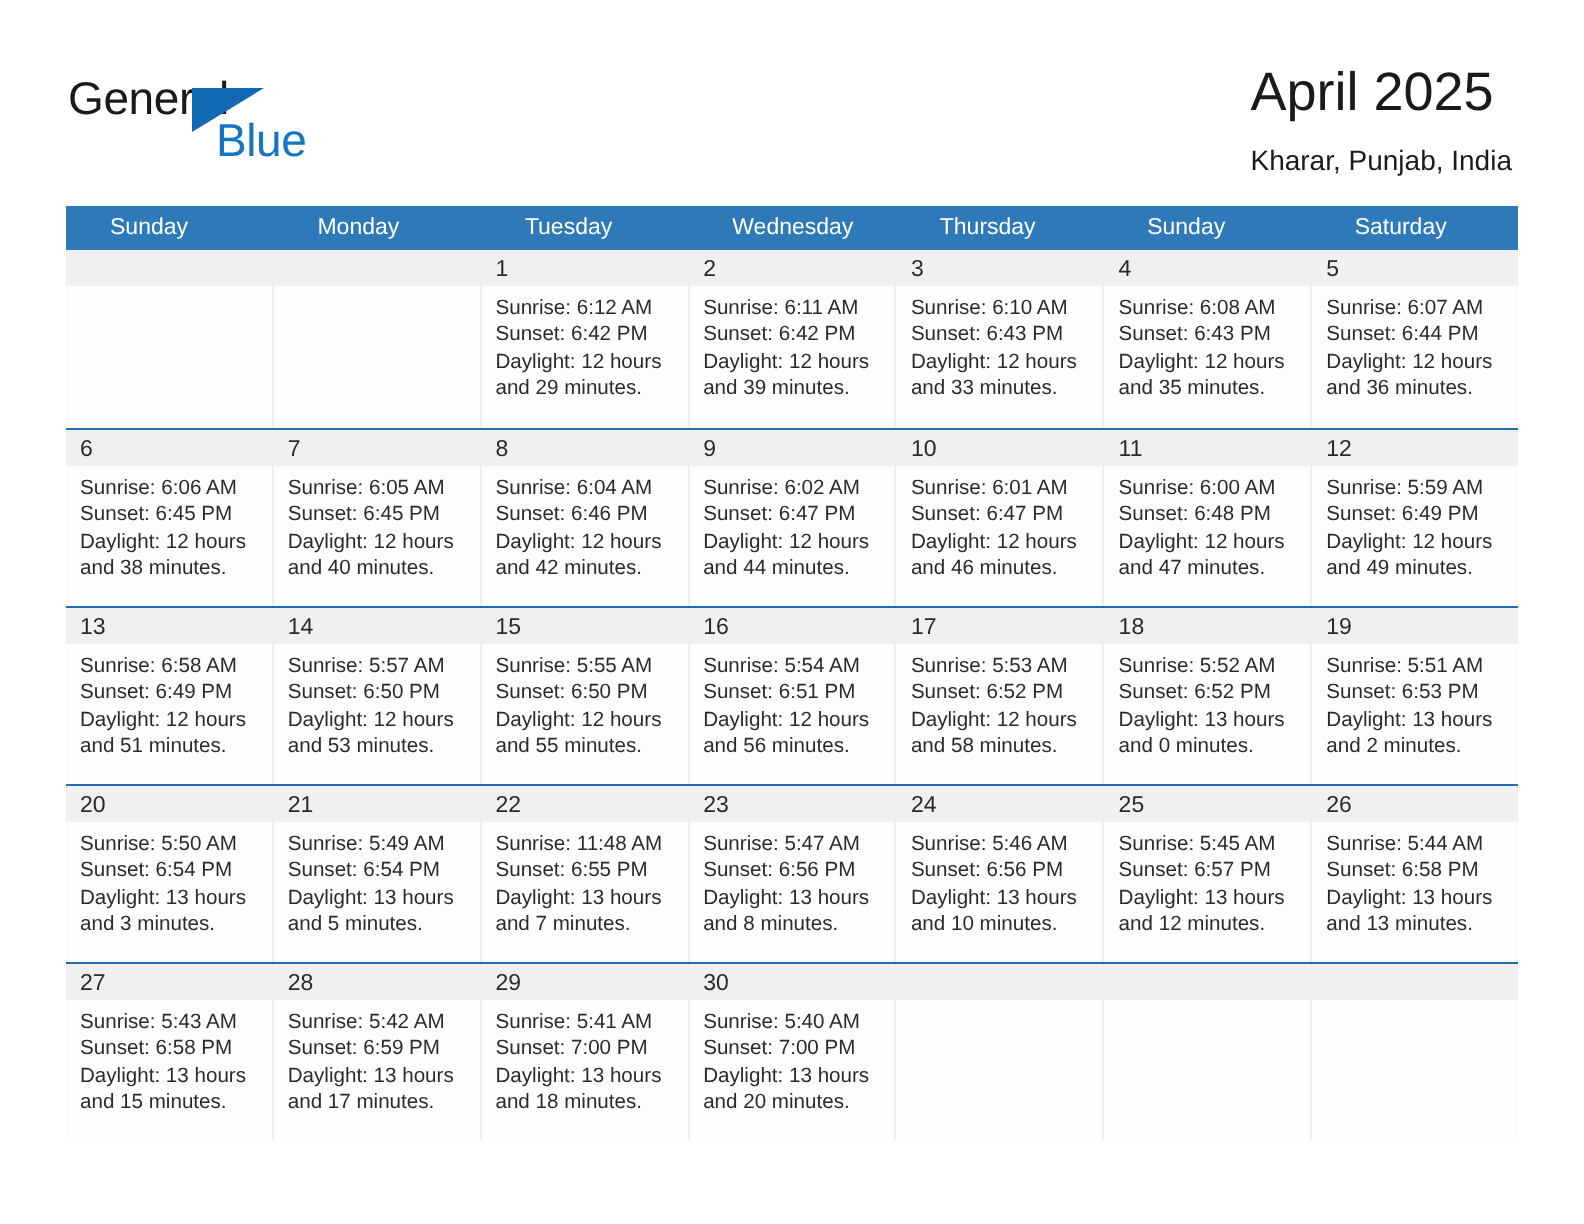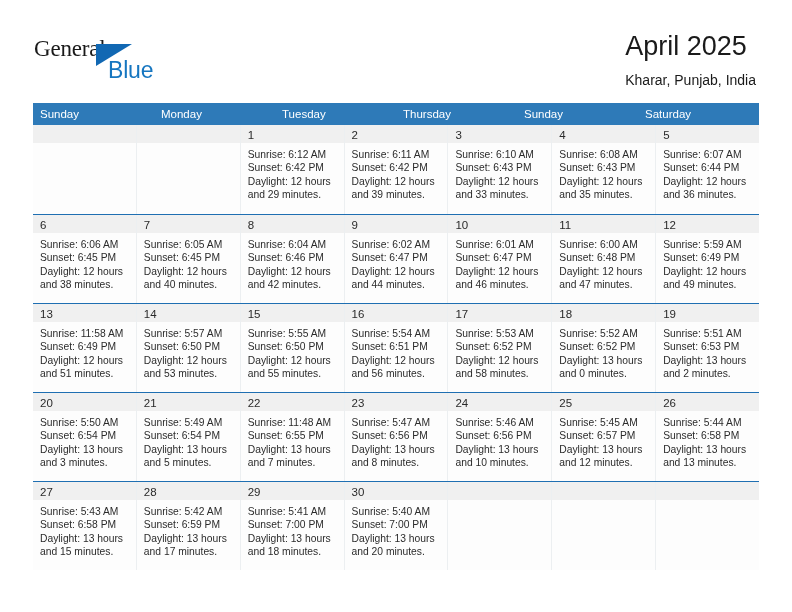--- a/index.html
+++ b/index.html
@@ -32,21 +32,21 @@
     top: 36px;
     width: 180px;
     height: 50px;
   }
   .logo-general {
     position: absolute;
     left: 0; top: 0;
     font-size: 23px;
     color: #1a1a1a;
     letter-spacing: -0.2px;
-    font-family: Liberation Serif, serif;
+    font-family: Liberation Sans, sans-serif;
   }
   .logo-blue {
     position: absolute;
     left: 56px; top: 21px;
     font-size: 23px;
     color: #1676c0;
     letter-spacing: -0.2px;
     font-family: "Liberation Sans", sans-serif;
     margin-left: 18px;
   }
@@ -89,21 +89,21 @@
   .dow-row {
     display: flex;
     background: #2e7ab8;
     height: 22px;
   }
   .dow {
     flex: 1 1 0;
     color: #ffffff;
     font-size: 11.5px;
     line-height: 22px;
-    padding-left: 7px;
+    padding-left: 22px;
     white-space: nowrap;
   }
 
   .week {
     display: flex;
     height: 89px;
     border-top: 1.4px solid #1f6fb2;
     background: #fdfdfd;
   }
   .week:first-of-type {
@@ -153,20 +153,21 @@
       <div class="cal-subtitle">Kharar, Punjab, India</div>
     </div>
 
   </div>
 
   <div class="calendar">
     <div class="dow-row" id="dow-row">
         <div class="dow">Sunday</div>
         <div class="dow">Monday</div>
         <div class="dow">Tuesday</div>
+        <div class="dow">Wednesday</div>
         <div class="dow">Thursday</div>
         <div class="dow">Sunday</div>
         <div class="dow">Saturday</div>
       </div>
     <div id="weeks-container">
         <div class="week">
           <div class="daycell">
             <div class="daynum-band"><span class="daynum"></span></div>
             <div class="dayinfo">
               <div></div>
@@ -292,21 +293,21 @@
               <div>Sunset: 6:49 PM</div>
               <div>Daylight: 12 hours</div>
               <div>and 49 minutes.</div>
             </div>
           </div>
         </div>
         <div class="week">
           <div class="daycell">
             <div class="daynum-band"><span class="daynum">13</span></div>
             <div class="dayinfo">
-              <div>Sunrise: 11:58 AM</div>
+              <div>Sunrise: 6:58 AM</div>
               <div>Sunset: 6:49 PM</div>
               <div>Daylight: 12 hours</div>
               <div>and 51 minutes.</div>
             </div>
           </div>
           <div class="daycell">
             <div class="daynum-band"><span class="daynum">14</span></div>
             <div class="dayinfo">
               <div>Sunrise: 5:57 AM</div>
               <div>Sunset: 6:50 PM</div>

